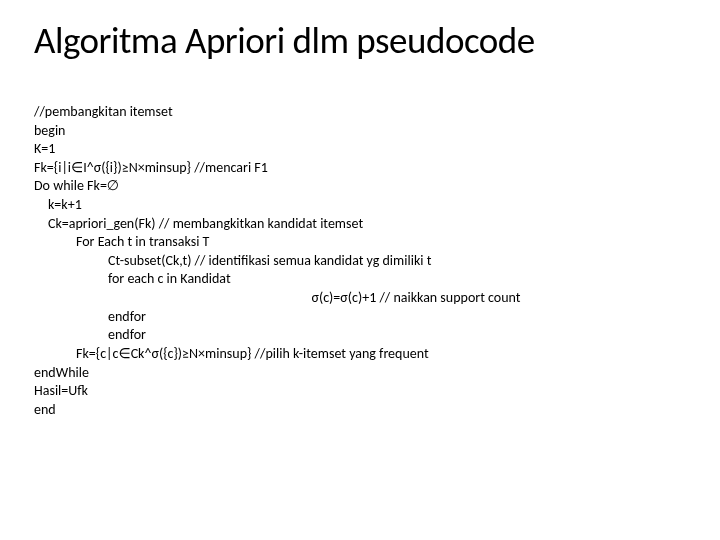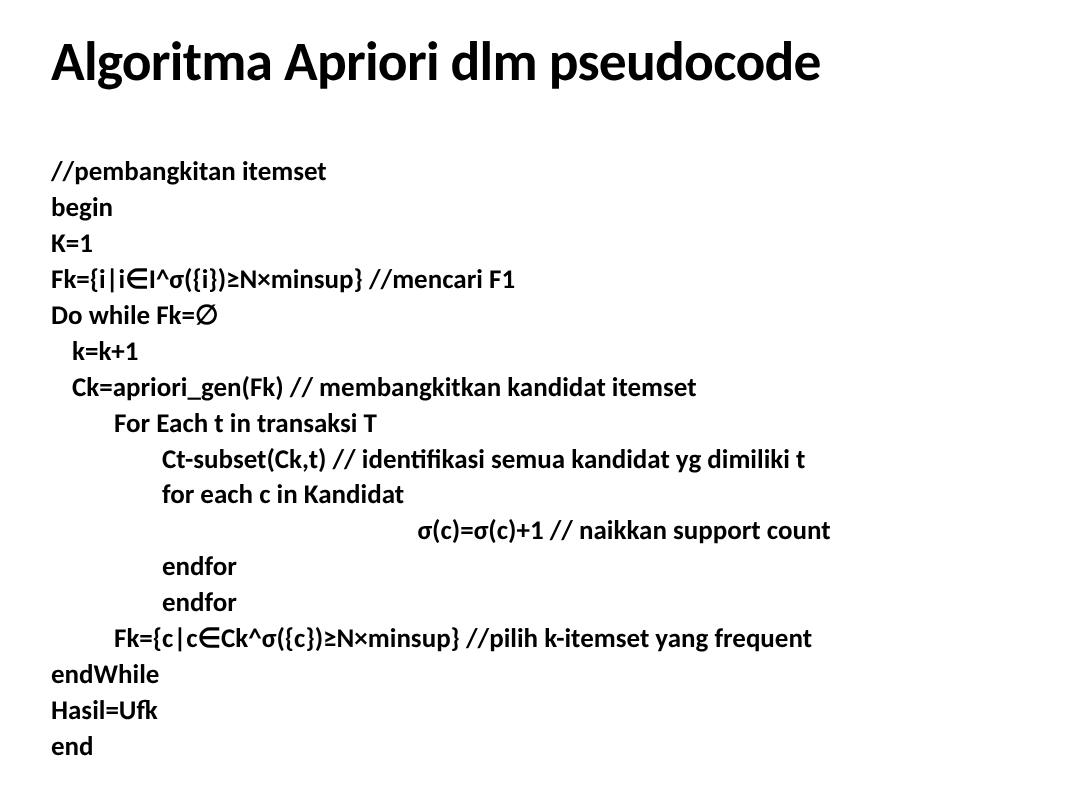--- a/index.html
+++ b/index.html
@@ -1,19 +1,19 @@
 <!DOCTYPE html>
 <html><head>
 <meta charset="utf-8">
 <style>
   * { margin: 0; padding: 0; box-sizing: border-box; }
   html, body { width: 720px; height: 540px; background: #fff; font-family: Calibri, "Segoe UI", Arial, sans-serif; color: #000; }
   .slide { width: 720px; height: 540px; padding: 18px 28px 20px 34px; position: relative; }
-  .title { font-size: 37px; font-weight: 700; letter-spacing: -0.5px; margin-bottom: 10px; }
-  .code { font-size: 18px; line-height: 1.33; font-weight: 700; white-space: pre; margin-top: 40px; }
+  .title { font-size: 37px; font-weight: 400; letter-spacing: -0.5px; margin-bottom: 10px; }
+  .code { font-size: 14px; line-height: 1.33; font-weight: 400; white-space: pre; margin-top: 40px; }
   .i1 { padding-left: 14px; }
   .i2 { padding-left: 42px; }
   .i3 { padding-left: 74px; }
   .i4 { padding-left: 106px; text-align: center; }
   .i5 { padding-left: 74px; }
   .i6 { padding-left: 42px; }
 </style>
 </head>
 <body>
 

